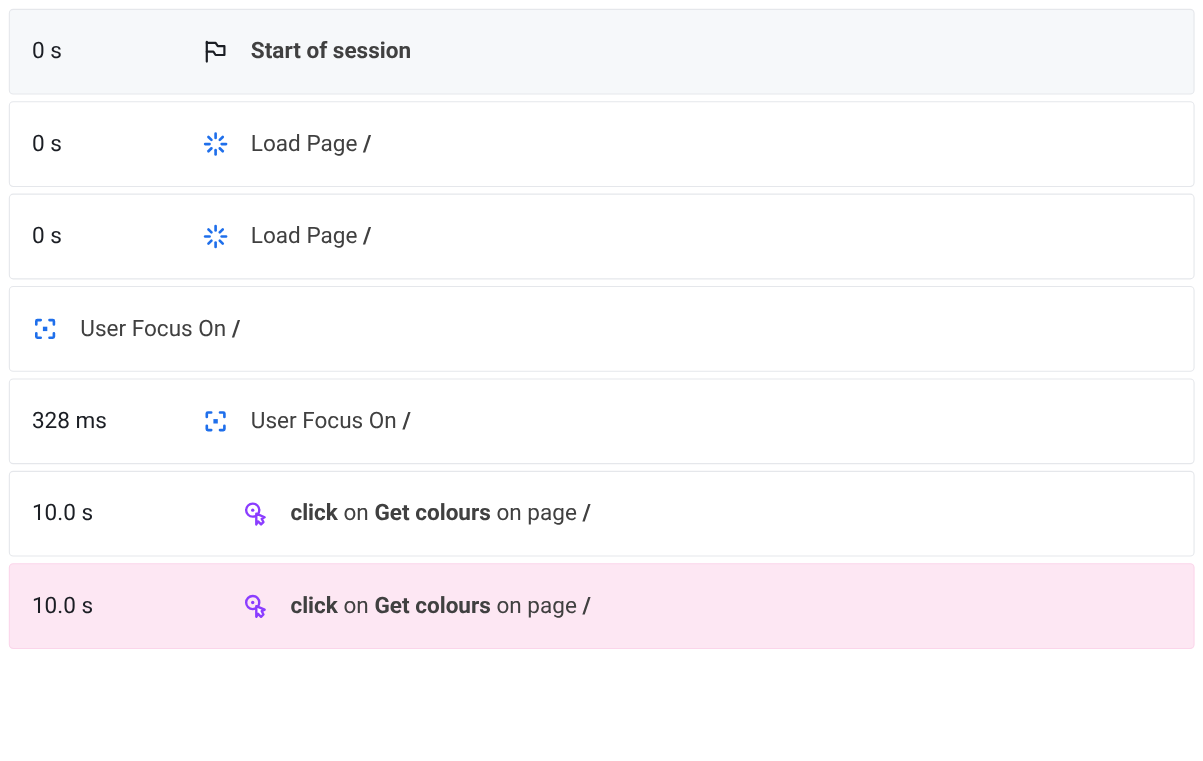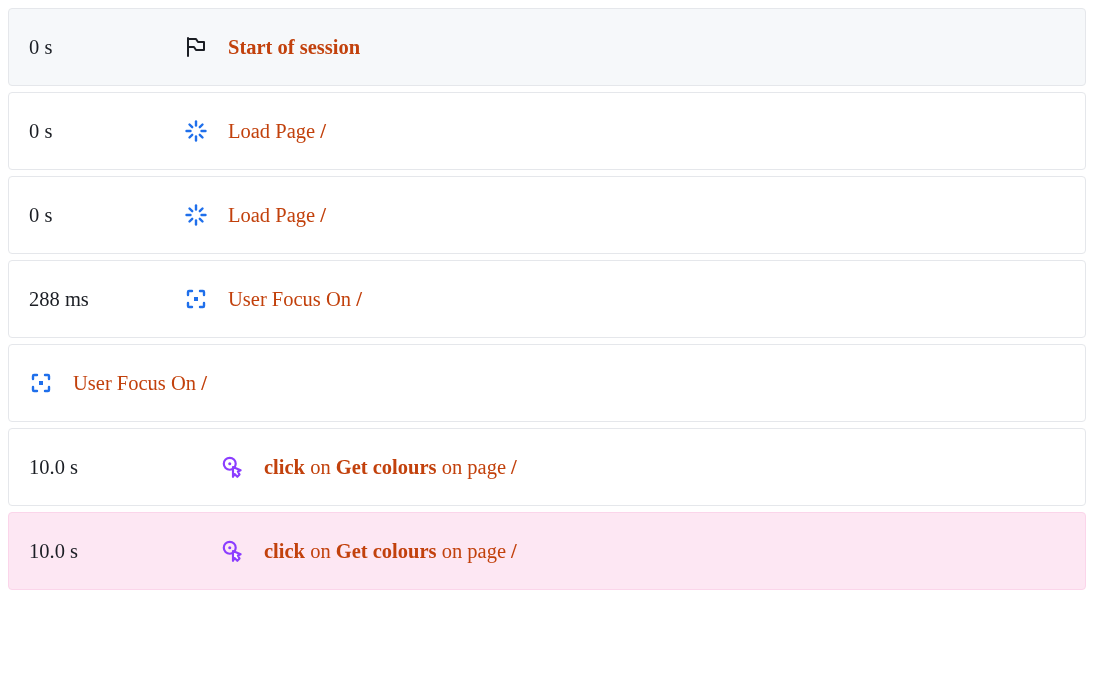--- a/index.html
+++ b/index.html
@@ -12,39 +12,38 @@
   .rows { display: flex; flex-direction: column; gap: 6px; }
   .row {
     display: flex;
     align-items: center;
     height: 78px;
     border: 1px solid #e5e7eb;
     border-radius: 4px;
     background: #ffffff;
     padding: 0 20px;
     font-size: 20.5px;
-    font-family: Liberation Serif, serif;
   }
   .row.header-row { background: #f6f8fa; }
   .row.highlight { background: #fde7f3; border-color: #fbd5ea; }
   .time {
     width: 155px;
     flex-shrink: 0;
     color: #1b1e24;
     font-weight: 400;
   }
   .iconwrap {
     width: 44px;
     flex-shrink: 0;
     display: flex;
     align-items: center;
     justify-content: flex-start;
   }
   .iconwrap.indent { margin-left: 36px; }
-  .label { font-weight: 400; color: #c2410c; }
+  .label { font-weight: 400; color: #404040; }
   .label .b { font-weight: 700; }
   .label .slash { font-weight: 700; }
   svg { display: block; }
 </style>
 </head>
 <body>
 
 <div class="rows" id="rows">
     <div class="row header-row">
       <div class="time">0 s</div>
@@ -82,33 +81,33 @@
     <line x1="18.5" y1="18.5" x2="15.8" y2="15.8"></line>
     <line x1="12" y1="21.5" x2="12" y2="17.5"></line>
     <line x1="5.5" y1="18.5" x2="8.2" y2="15.8"></line>
     <line x1="2.5" y1="12" x2="6.5" y2="12"></line>
     <line x1="5.5" y1="5.5" x2="8.2" y2="8.2"></line>
   </svg>
 </div>
       <div class="label"><span>Load Page</span> <span class="slash">/</span></div>
     </div>
     <div class="row">
-      <div class="time">288 ms</div>
       <div class="iconwrap">
   <svg width="24" height="24" viewBox="0 0 24 24" fill="none" stroke="#1f6feb" stroke-width="2.4" stroke-linecap="round" stroke-linejoin="round">
     <path d="M4 8V5a1 1 0 0 1 1-1h3"></path>
     <path d="M20 8V5a1 1 0 0 0-1-1h-3"></path>
     <path d="M4 16v3a1 1 0 0 0 1 1h3"></path>
     <path d="M20 16v3a1 1 0 0 1-1 1h-3"></path>
     <rect x="10" y="10" width="4" height="4" fill="#1f6feb" stroke="none"></rect>
   </svg>
 </div>
       <div class="label"><span>User Focus On</span> <span class="slash">/</span></div>
     </div>
     <div class="row">
+      <div class="time">328 ms</div>
       <div class="iconwrap">
   <svg width="24" height="24" viewBox="0 0 24 24" fill="none" stroke="#1f6feb" stroke-width="2.4" stroke-linecap="round" stroke-linejoin="round">
     <path d="M4 8V5a1 1 0 0 1 1-1h3"></path>
     <path d="M20 8V5a1 1 0 0 0-1-1h-3"></path>
     <path d="M4 16v3a1 1 0 0 0 1 1h3"></path>
     <path d="M20 16v3a1 1 0 0 1-1 1h-3"></path>
     <rect x="10" y="10" width="4" height="4" fill="#1f6feb" stroke="none"></rect>
   </svg>
 </div>
       <div class="label"><span>User Focus On</span> <span class="slash">/</span></div>

